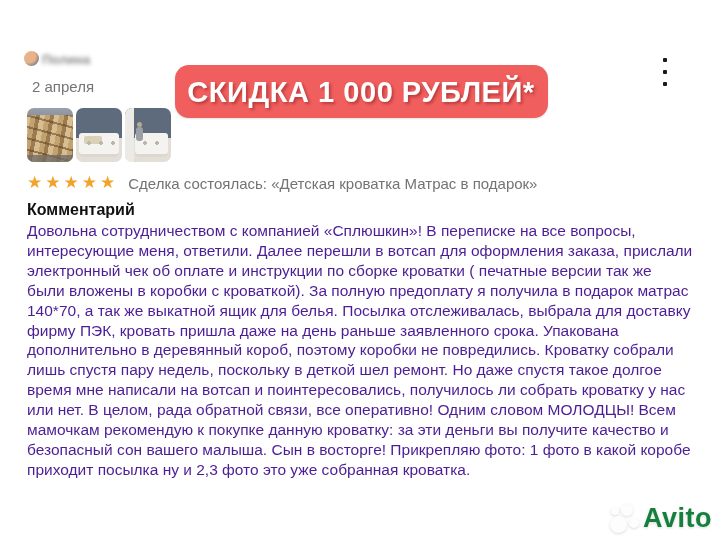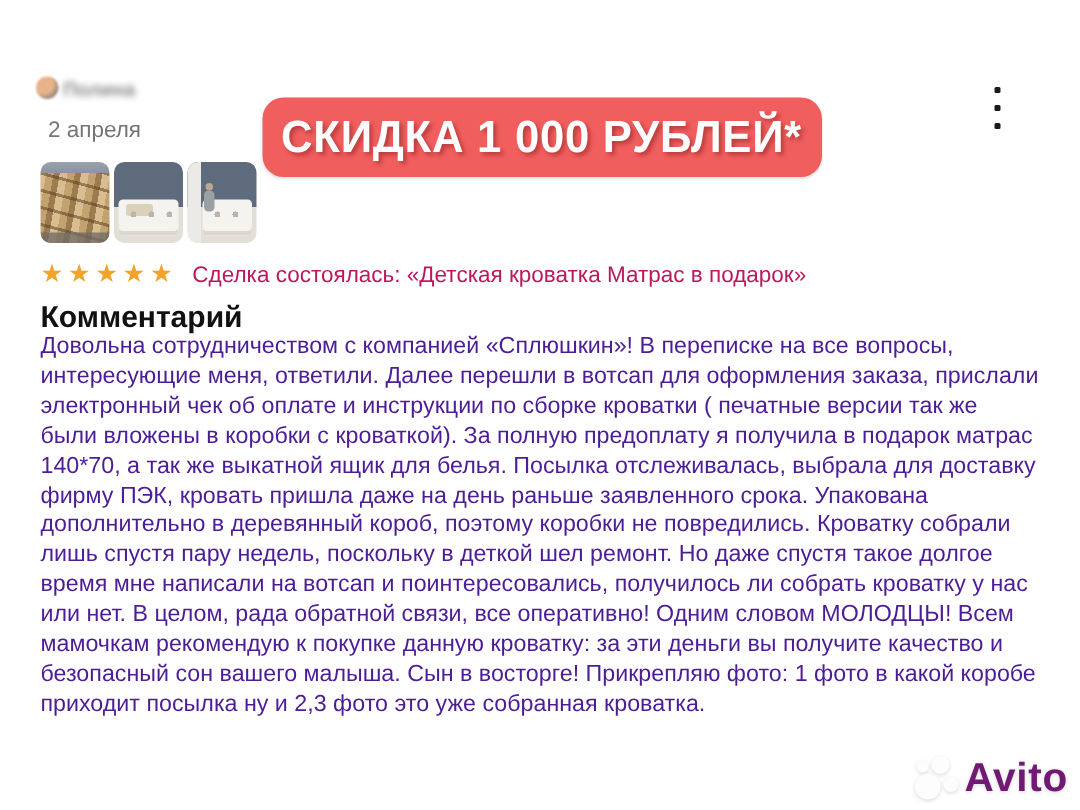--- a/index.html
+++ b/index.html
@@ -84,24 +84,24 @@
     background:#9aa0a4;
   }
   .thumb .child::before{
     content:"";position:absolute;left:1px;top:-5px;width:5px;height:5px;border-radius:50%;
     background:#b9a88f;
   }
 
   
   .rating-row{left:27px;top:173px;display:flex;align-items:center;gap:10px;}
   .stars{font-size:17px;color:#f2a32a;letter-spacing:3px;line-height:20px;}
-  .deal-label{font-size:15px;color:#be185d;}
+  .deal-label{font-size:15px;color:#737373;}
 
   
-  .comment-heading{left:27px;top:201px;font-size:20px;font-weight:700;color:#111;}
+  .comment-heading{left:27px;top:201px;font-size:16px;font-weight:700;color:#111;}
   .comment-body{
     left:27px;top:221px;width:666px;
     font-size:15.5px;line-height:19.9px;color:#4c1d95;
     white-space:pre-wrap;
   }
 
   
   .watermark{
     right:8px;bottom:6px;display:flex;align-items:center;gap:3px;
     pointer-events:none;
@@ -109,21 +109,21 @@
   .avito-logo{position:relative;width:30px;height:30px;}
   .avito-logo i{
     position:absolute;border-radius:50%;background:#fdfdfd;display:block;
     box-shadow:0 1px 3px rgba(0,0,0,0.14);
   }
   .avito-logo .c1{left:1px;top:3px;width:8px;height:8px;}
   .avito-logo .c2{left:11px;top:0px;width:12px;height:12px;}
   .avito-logo .c3{left:0px;top:12px;width:17px;height:17px;}
   .avito-logo .c4{left:19px;top:14px;width:10px;height:10px;}
   .avito-text{
-    font-size:27px;font-weight:700;color:#701a75;letter-spacing:0.5px;
+    font-size:27px;font-weight:700;color:#15803d;letter-spacing:0.5px;
     text-shadow:0 1px 3px rgba(0,0,0,0.16);
   }
 </style>
 </head>
 <body>
 
 <div class="abs avatar"></div>
 <div class="abs username">Полина</div>
 <div class="abs review-date">2 апреля</div>
 

